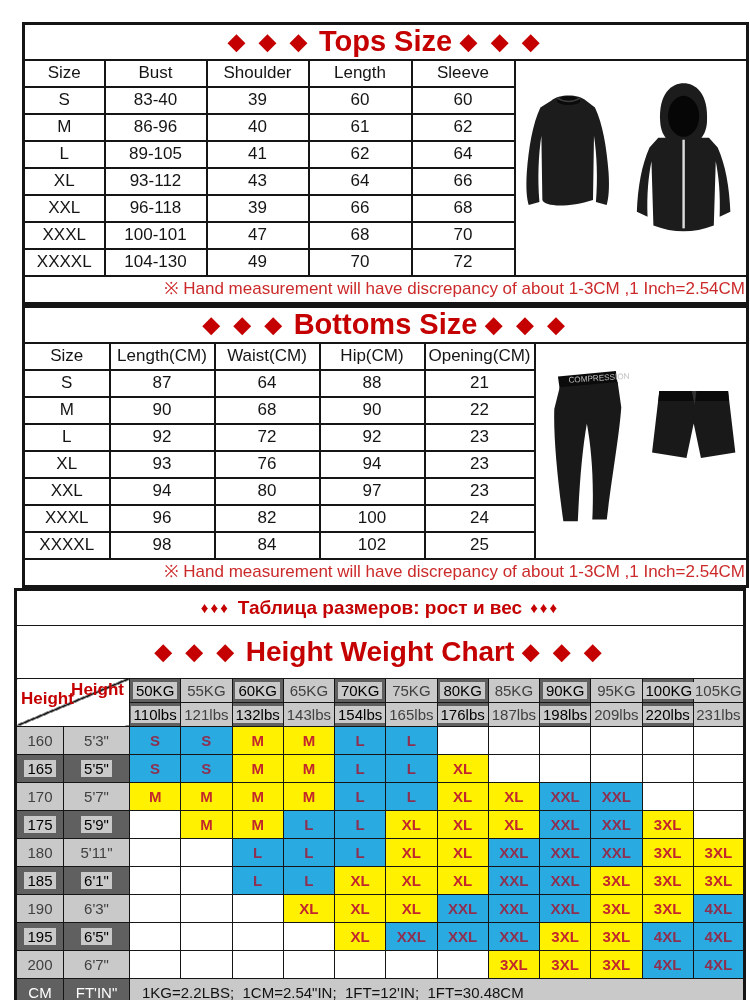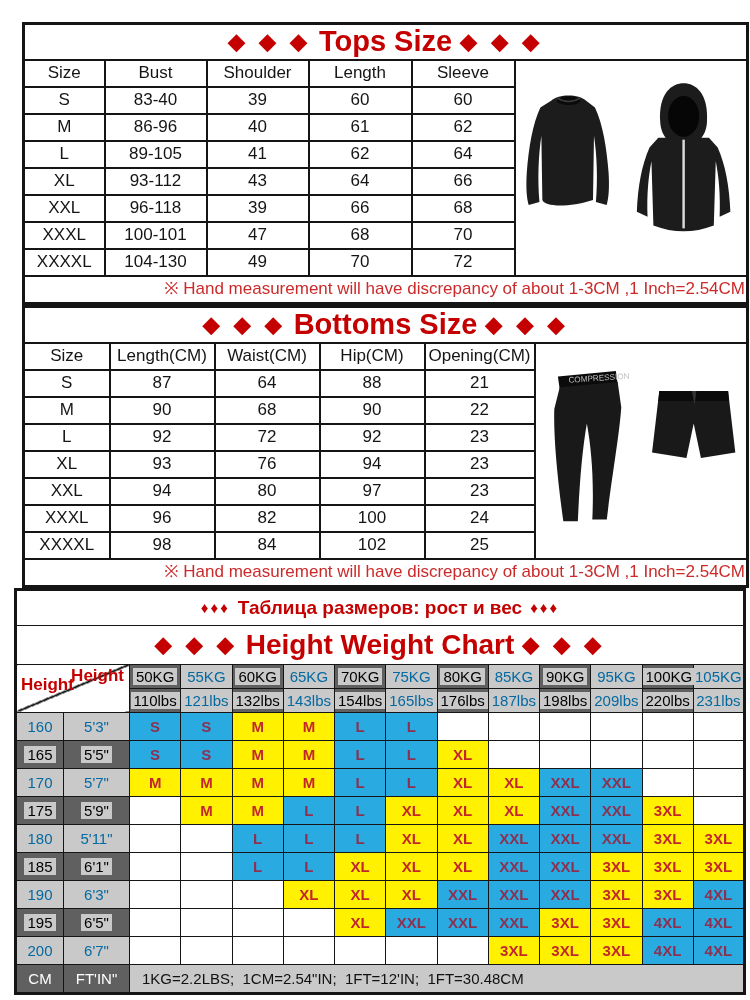--- a/index.html
+++ b/index.html
@@ -24,25 +24,25 @@
   .dia-small{color:var(--red);font-weight:bold;font-size:15px;letter-spacing:2px;margin:0 8px;vertical-align:middle;}
   .head-cell{font-size:17px;}
   .img-cell{background:#fff;vertical-align:middle;padding:2px;}
   .note-cell{color:var(--note-red);font-size:16.5px;text-align:right;padding-left:10px;height:24px;}
 
   
   .chart-table{width:732px;margin:0 0 0 14px;border:3px solid var(--ink);table-layout:fixed;}
   .chart-table td{border:1.5px solid var(--ink);font-size:15px;}
   .chart-title-ru{height:36px;}
   .ru-title-text{color:var(--red);font-weight:bold;font-size:19px;vertical-align:middle;}
-  .chart-title-en{height:39px;}
+  .chart-title-en{height:53px;}
   .en-title-text{color:var(--red);font-weight:bold;font-size:28px;vertical-align:middle;}
   .wh-cell{height:23px;padding:0;}
   .dark-col{background:var(--dark-gray);color:#000;}
-  .light-col{background:var(--light-gray);color:#0369a1;}
+  .light-col{background:var(--light-gray);color:#404040;}
   .badge{background:var(--light-gray);padding:0 3px;display:inline-block;}
   .corner-cell{position:relative;background:
       linear-gradient(to bottom right,#fff 48.8%,#1a1a1a 48.8%,#1a1a1a 51.2%,#fff 51.2%);}
   .corner-weight{position:absolute;top:1px;right:5px;color:var(--red);font-weight:bold;font-size:17px;}
   .corner-height{position:absolute;bottom:17px;left:4px;color:var(--red);font-weight:bold;font-size:17px;}
   .chart-row td{height:25px;}
   .size-cell{font-weight:bold;font-size:17px;background:#fff;}
   .c-blue{background:var(--blue);color:var(--size-text-blue);}
   .c-yellow{background:var(--yellow);color:var(--size-text-yellow);}
   .c-empty{background:#fff;}

